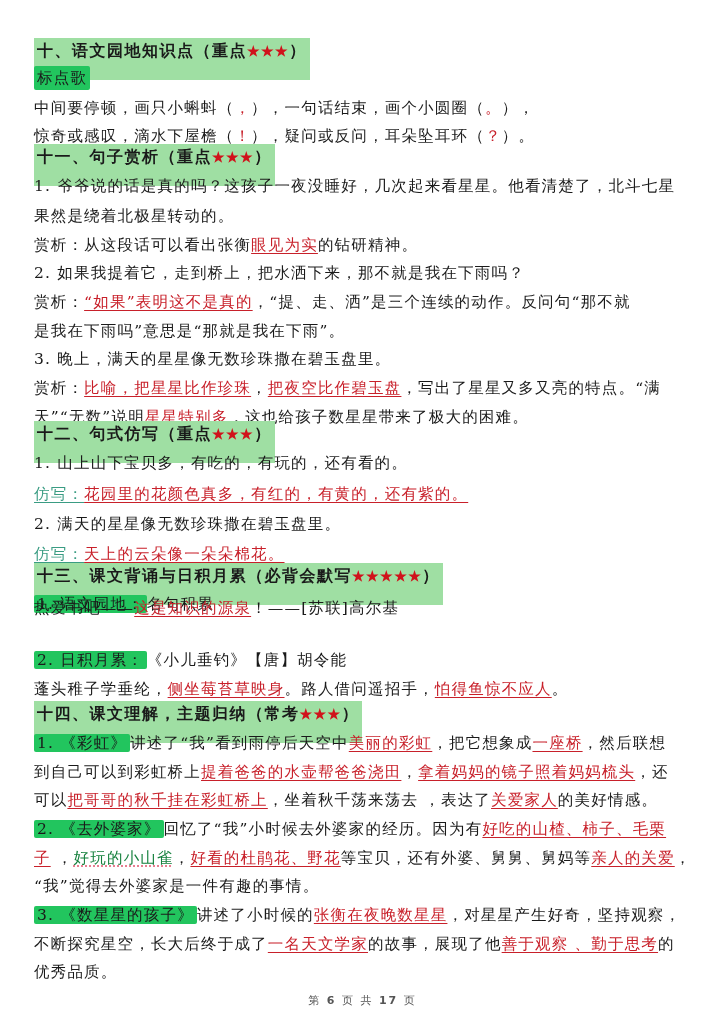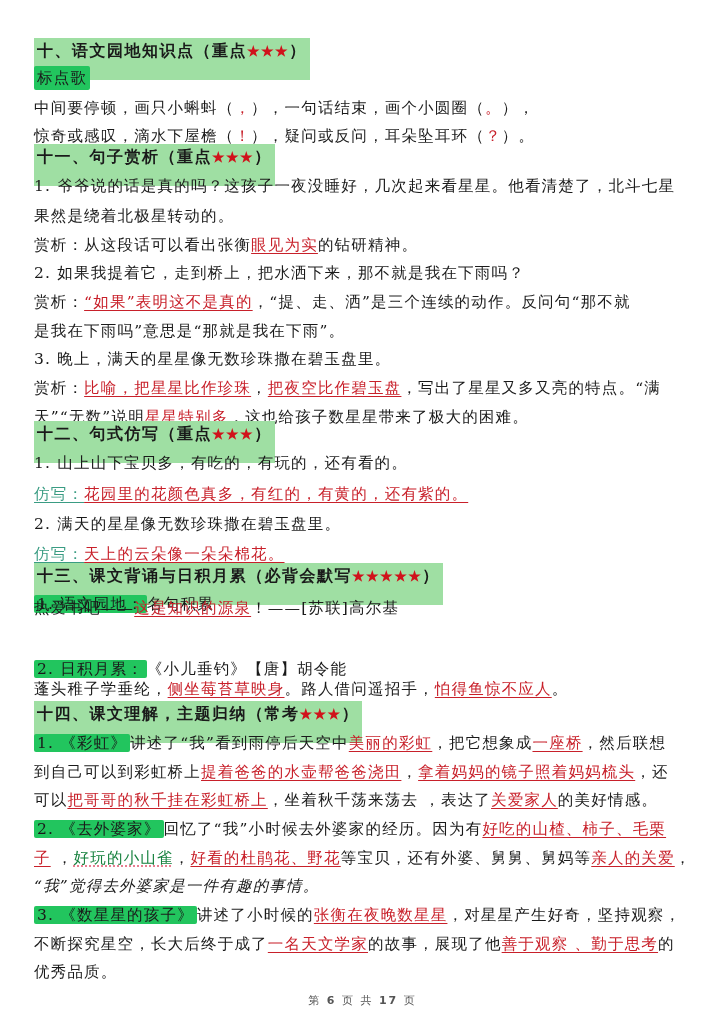--- a/index.html
+++ b/index.html
@@ -81,21 +81,21 @@
 
   <div class="line hdr" style="top:563px;">
     <span>十三、课文背诵与日积月累（必背会默写</span><span class="star">★★★★★</span><span>）</span>
   </div>
   <div class="line" style="top:592px;">
     <span class="lbl">1. 语文园地：</span><span>名句积累</span>
   </div>
   <div class="line" style="top:596px;">
     <span>热爱书吧——</span><span class="hl">这是知识的源泉</span><span>！——[苏联]高尔基</span>
   </div>
-  <div class="line" style="top:648px;margin-top:9px;">
+  <div class="line" style="top:648px;">
     <span class="lbl">2. 日积月累：</span><span>《小儿垂钓》【唐】胡令能</span>
   </div>
   <div class="line" style="top:677px;">
     <span>蓬头稚子学垂纶，</span><span class="hl">侧坐莓苔草映身</span><span>。路人借问遥招手，</span><span class="hl">怕得鱼惊不应人</span><span>。</span>
   </div>
 
   <div class="line hdr" style="top:701px;">
     <span>十四、课文理解，主题归纳（常考</span><span class="star">★★★</span><span>）</span>
   </div>
   <div class="line" style="top:731px;">
@@ -106,21 +106,21 @@
   </div>
   <div class="line" style="top:788px;">
     <span>可以</span><span class="hl">把哥哥的秋千挂在彩虹桥上</span><span>，坐着秋千荡来荡去 ，表达了</span><span class="hl">关爱家人</span><span>的美好情感。</span>
   </div>
   <div class="line" style="top:817px;">
     <span class="lbl">2. 《去外婆家》</span><span>回忆了“我”小时候去外婆家的经历。因为有</span><span class="hl">好吃的山楂、柿子、毛栗</span>
   </div>
   <div class="line" style="top:846px;">
     <span class="hl">子</span><span> ，</span><span class="pink">好玩的小山雀</span><span>，</span><span class="hl">好看的杜鹃花、野花</span><span>等宝贝，还有外婆、舅舅、舅妈等</span><span class="hl">亲人的关爱</span><span>，</span>
   </div>
-  <div class="line" style="top:874px;font-style:italic;">“我”觉得去外婆家是一件有趣的事情。</div>
+  <div class="line" style="top:874px;">“我”觉得去外婆家是一件有趣的事情。</div>
   <div class="line" style="top:903px;">
     <span class="lbl">3. 《数星星的孩子》</span><span>讲述了小时候的</span><span class="hl">张衡在夜晚数星星</span><span>，对星星产生好奇，坚持观察，</span>
   </div>
   <div class="line" style="top:932px;">
     <span>不断探究星空，长大后终于成了</span><span class="hl">一名天文学家</span><span>的故事，展现了他</span><span class="hl">善于观察 、勤于思考</span><span>的</span>
   </div>
   <div class="line" style="top:960px;">优秀品质。</div>
 </div>
 
 <div class="footer">

